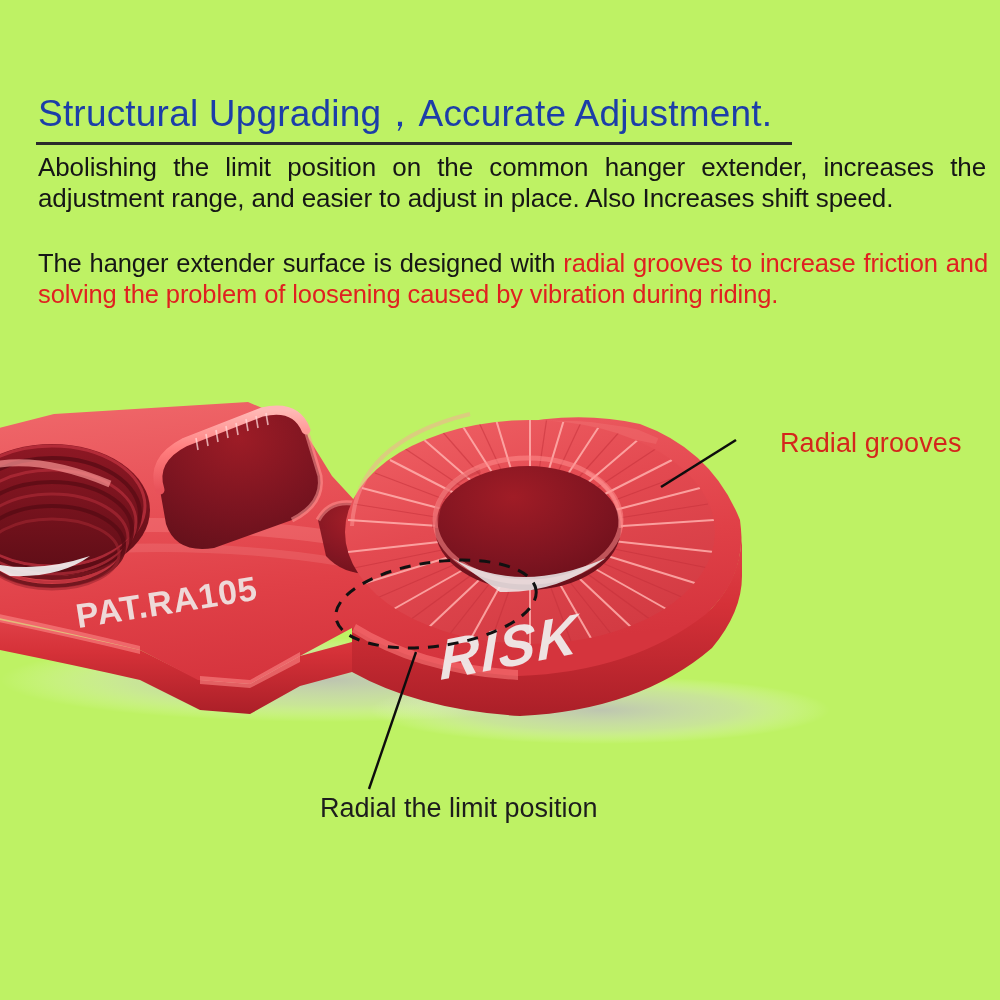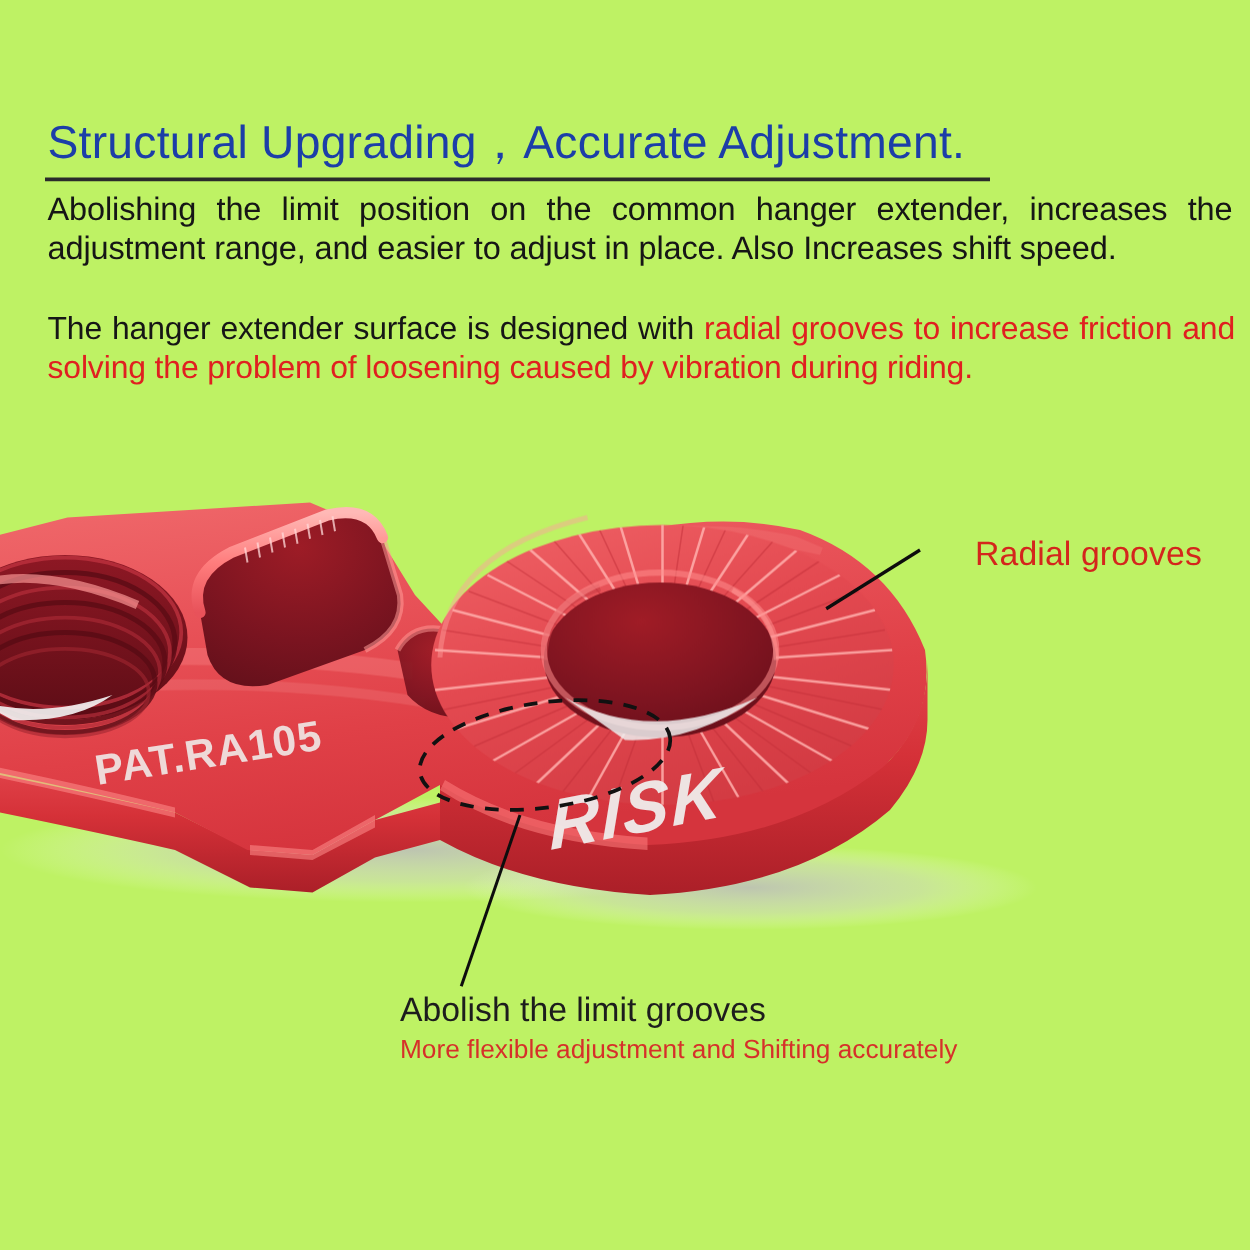--- a/index.html
+++ b/index.html
@@ -284,16 +284,15 @@
 
     <ellipse cx="436" cy="604" rx="101" ry="42" transform="rotate(-8 436 604)" fill="none" stroke="#111111" stroke-width="3" stroke-dasharray="11 9" stroke-linecap="butt"></ellipse>
 
     <line x1="736" y1="440" x2="661" y2="487" stroke="#0d0d0d" stroke-width="2.6"></line>
 
     <line x1="416" y1="652" x2="369" y2="789" stroke="#0d0d0d" stroke-width="2.4"></line>
   </svg>
 
   <div class="callout-radial">Radial grooves</div>
 
-  <div class="callout-abolish">Abolish the limit grooves</div>
-  <div class="callout-abolish-sub">More flexible adjustment and Shifting accurately</div>
+  <div class="callout-abolish">Radial the limit position</div>
 
 </div>
 
 </body></html>

